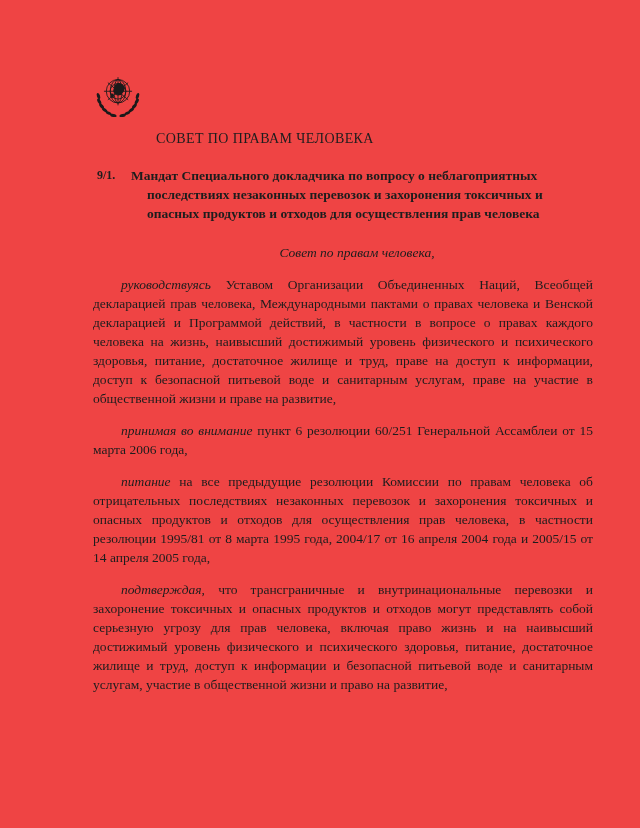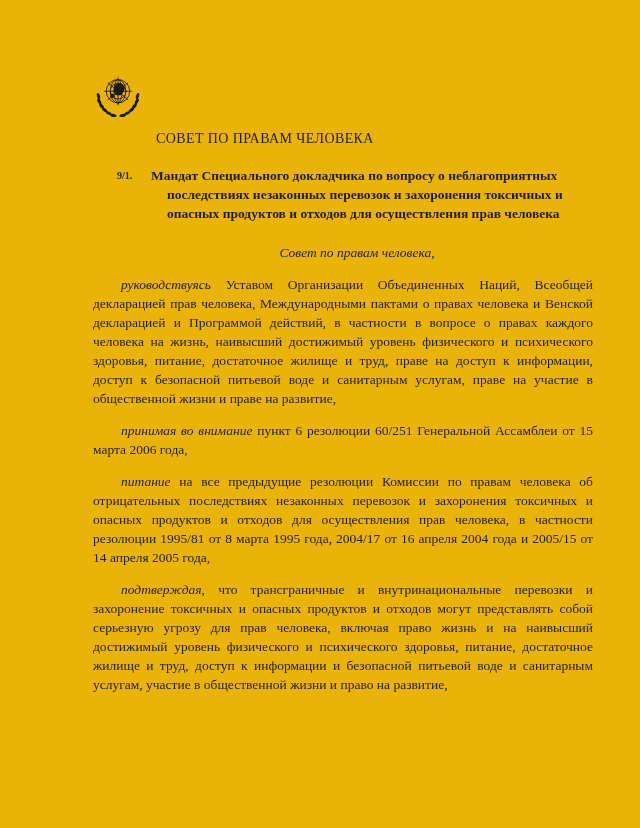--- a/index.html
+++ b/index.html
@@ -1,19 +1,19 @@
 <!DOCTYPE html>
 <html><head>
 <meta charset="utf-8">
 <style>
   html,body { margin:0; padding:0; background:#e8e8e8; }
   .page {
     width:640px; height:828px;
     margin:0 auto;
-    background:#eab308;
+    background:#ef4444;
     box-sizing:border-box;
     padding:73px 47px 0 93px;
     font-family:"Liberation Serif", serif;
     color:#1d1d1d;
     position:relative;
     overflow:hidden;
   }
   .logo {
     width:50px; height:49px; display:block;
   }
@@ -24,23 +24,23 @@
     margin:9px 0 0 63px;
     white-space:nowrap;
   }
   .res-head {
     display:flex;
     margin-top:19px;
   }
   .res-num {
     flex:none;
     width:34px;
-    margin-left:24px;
+    margin-left:4px;
     font-weight:700;
-    font-size:10px;
+    font-size:12px;
     line-height:19px;
   }
   .res-title {
     font-weight:700;
     font-size:13.5px;
     line-height:19px;
     padding-left:16px;
     text-indent:-16px;
     margin:0;
   }

